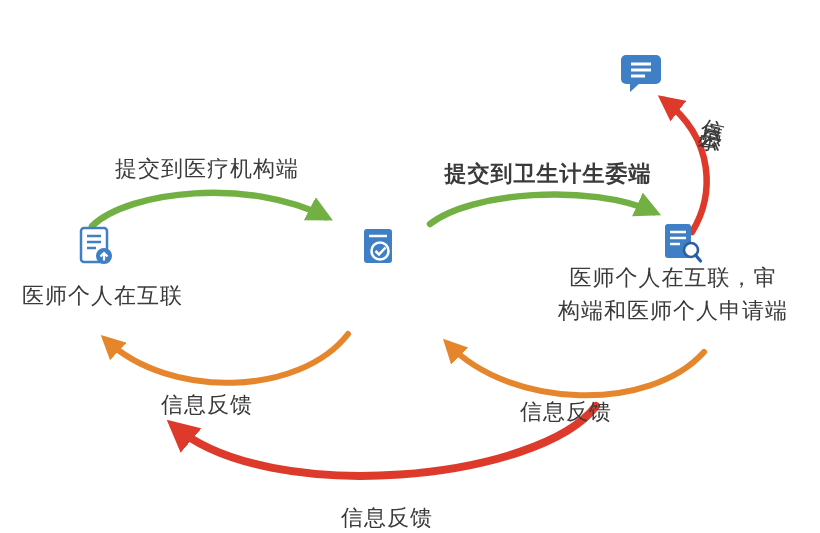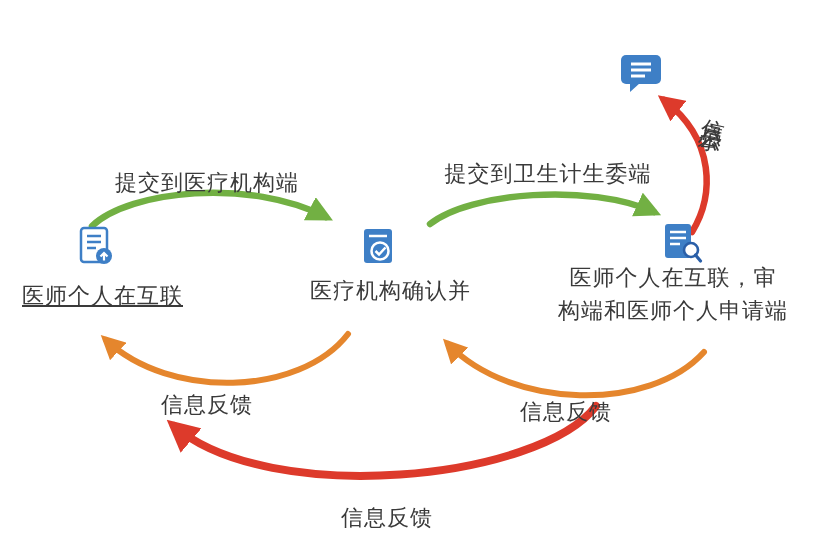--- a/index.html
+++ b/index.html
@@ -108,38 +108,37 @@
   <div class="icon-box" style="left:619px; top:53px;">
     <svg width="44" height="42" viewBox="0 0 44 42">
       <rect x="2" y="2" width="40" height="29" rx="5" fill="#3e7fc6"></rect>
       <path d="M11 30 l0 9 10 -9 z" fill="#3e7fc6"></path>
       <line x1="12" y1="11" x2="32" y2="11" stroke="#ffffff" stroke-width="3"></line>
       <line x1="12" y1="17" x2="32" y2="17" stroke="#ffffff" stroke-width="3"></line>
       <line x1="12" y1="23" x2="26" y2="23" stroke="#ffffff" stroke-width="3"></line>
     </svg>
   </div>
 
-  <div class="label" style="left:92px; top:169px; width:230px;font-family:Liberation Mono, monospace;">提交到医疗机构端</div>
+  <div class="label" style="left:92px; top:153px; width:230px;">提交到医疗机构端</div>
 
-  <div class="label" style="left:428px; top:158px; width:240px;">提交到卫生计生委端</div>
+  <div class="label" style="left:428px; top:158px; width:240px;font-weight:bold;">提交到卫生计生委端</div>
 
   <div class="vertical-label" style="left:704px; top:102px;">信息公示</div>
 
   <div class="label" style="left:142px; top:389px; width:130px;">信息反馈</div>
 
   <div class="label" style="left:501px; top:396px; width:130px;">信息反馈</div>
 
   <div class="label" style="left:322px; top:502px; width:130px;">信息反馈</div>
 
-  <div class="label" style="left:0px; top:280px; width:205px;text-decoration:underline;">
+  <div class="label" style="left:0px; top:280px; width:205px;">
     <span>医师个人在互联</span>
   </div>
 
   <div class="label" style="left:283px; top:275px; width:215px;">
-    <span>医疗机构确认并</span>
   </div>
 
   <div class="label node-label-right" style="left:533px; top:261px; width:280px;">
     <span>医师个人在互联，审</span>
     <span>构端和医师个人申请端</span>
   </div>
 
 </div>
 
 </body></html>

